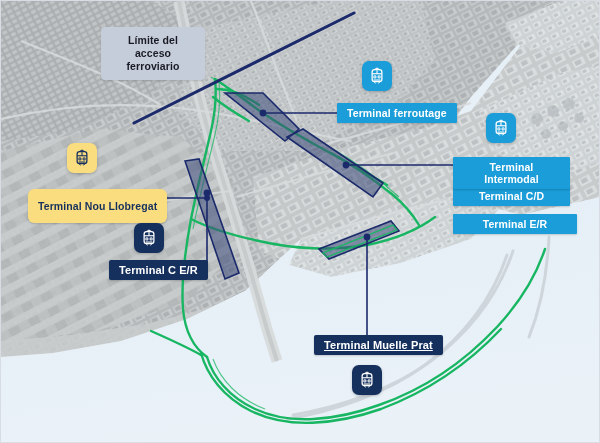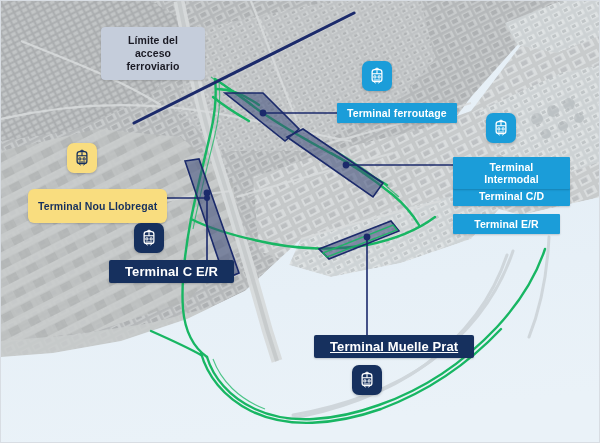--- a/index.html
+++ b/index.html
@@ -29,22 +29,22 @@
   .badge-blue{
     background:#1b9dd9;color:#ffffff;
     border-radius:1px;
     font-size:10.5px;
     padding:4px 10px;
     box-shadow:0 1px 2px rgba(0,0,0,.18);
   }
   .badge-navy{
     background:#16305e;color:#ffffff;
     border-radius:2px;
-    font-size:13px;
-    padding:4px 16px;
+    font-size:11px;
+    padding:4px 10px;
     box-shadow:0 1px 2px rgba(0,0,0,.18);
   }
   .badge-yellow{
     background:#f9dd7f;color:#16305e;
     border-radius:6px;
     font-size:10.5px;
     padding:11px 10px;
     box-shadow:0 1px 2px rgba(0,0,0,.18);
   }
   .badge-grey{
@@ -270,21 +270,21 @@
       <line x1="12" y1="4.2" x2="12" y2="9" stroke="#ffffff" stroke-width="1.5"></line>
       <circle cx="9.2" cy="13.2" r="1.5" fill="none" stroke="#ffffff" stroke-width="1.4"></circle>
       <circle cx="14.8" cy="13.2" r="1.5" fill="none" stroke="#ffffff" stroke-width="1.4"></circle>
       <line x1="7.5" y1="17.4" x2="16.5" y2="17.4" stroke="#ffffff" stroke-width="1.5"></line>
       <line x1="8.4" y1="19.6" x2="9.6" y2="21.4" stroke="#ffffff" stroke-width="1.3" stroke-linecap="round"></line>
       <line x1="15.6" y1="19.6" x2="14.4" y2="21.4" stroke="#ffffff" stroke-width="1.3" stroke-linecap="round"></line>
     </svg>
   </div>
   <div class="badge badge-blue" style="left:452px;top:185px;width:117px;">Terminal C/D</div>
   <div class="badge badge-blue" style="left:452px;top:156px;width:117px;">Terminal Intermodal</div>
-  <div class="badge badge-blue" style="left:452px;top:213px;width:107px;">Terminal E/R</div>
+  <div class="badge badge-blue" style="left:452px;top:213px;width:124px;">Terminal E/R</div>
 
   <div class="icon-tile tile-yellow" style="left:66px;top:142px;">
     <svg width="18" height="18" viewBox="0 0 24 24">
       <rect x="5.5" y="3.5" width="13" height="16" rx="3.2" fill="none" stroke="#16305e" stroke-width="1.7"></rect>
       <path d="M9 3.2 L12 1.4 L15 3.2" fill="none" stroke="#16305e" stroke-width="1.4" stroke-linecap="round"></path>
       <line x1="5.5" y1="9" x2="18.5" y2="9" stroke="#16305e" stroke-width="1.5"></line>
       <line x1="12" y1="4.2" x2="12" y2="9" stroke="#16305e" stroke-width="1.5"></line>
       <circle cx="9.2" cy="13.2" r="1.5" fill="none" stroke="#16305e" stroke-width="1.4"></circle>
       <circle cx="14.8" cy="13.2" r="1.5" fill="none" stroke="#16305e" stroke-width="1.4"></circle>
       <line x1="7.5" y1="17.4" x2="16.5" y2="17.4" stroke="#16305e" stroke-width="1.5"></line>

